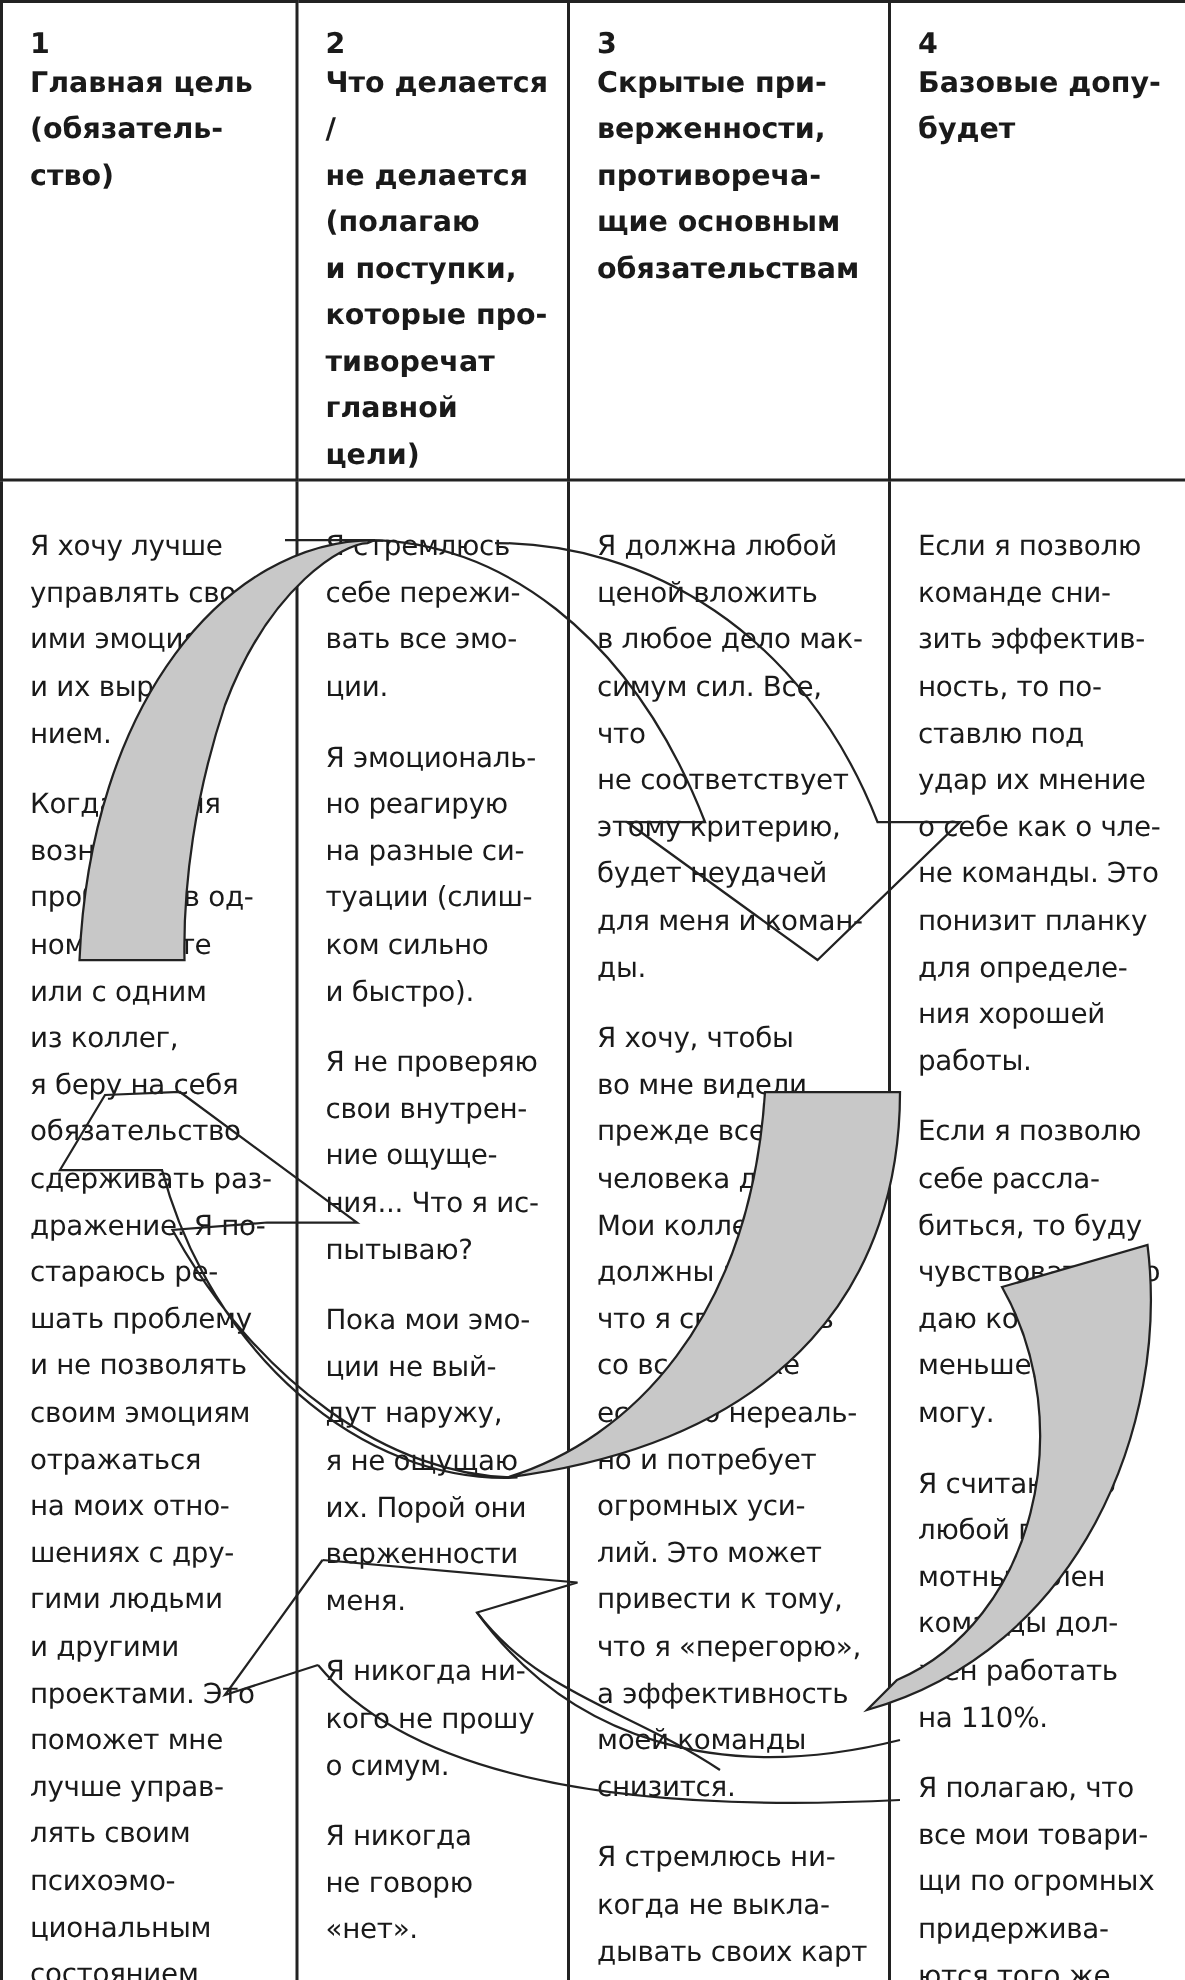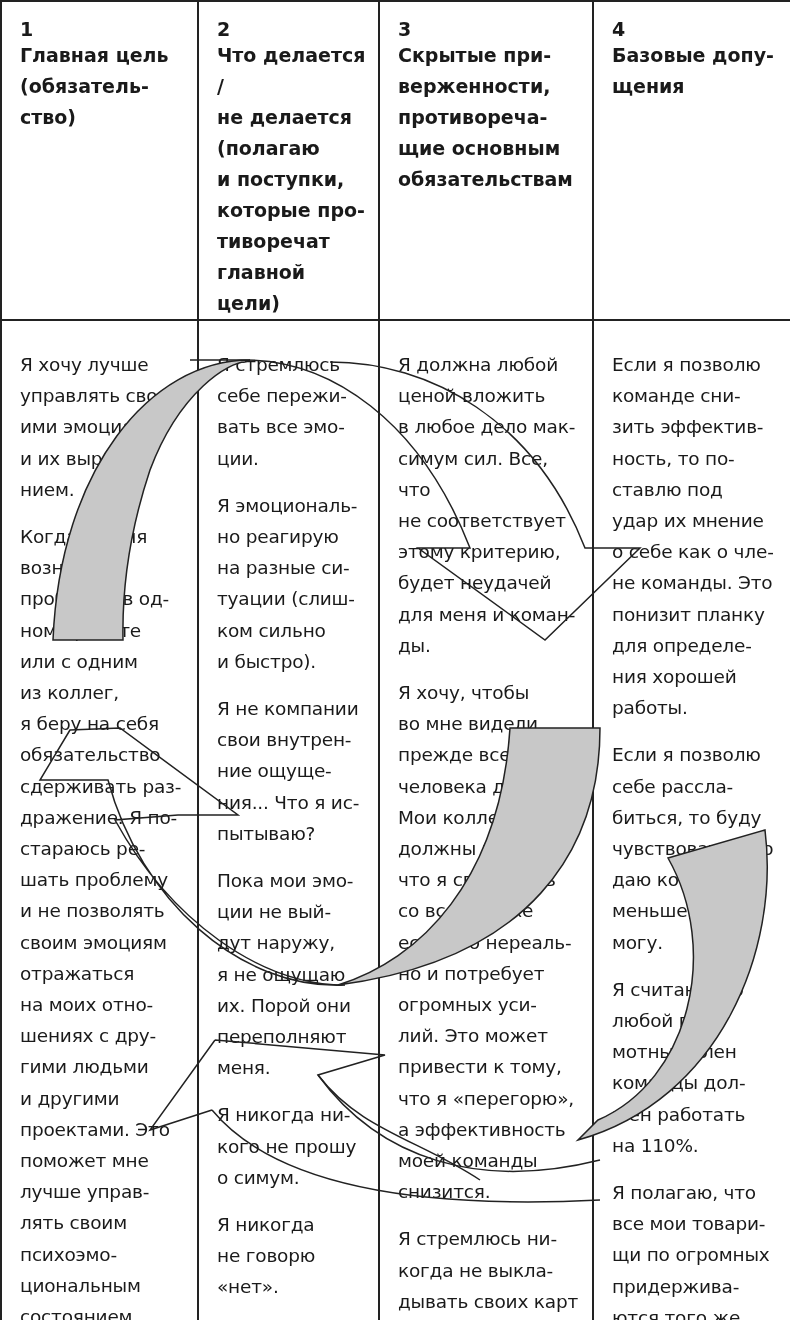--- a/index.html
+++ b/index.html
@@ -49,21 +49,21 @@
         <span class="num">3</span>
         <span style="white-space:pre-line">Скрытые при-
 верженности,
 противореча-
 щие основным
 обязательствам</span>
       </th>
       <th>
         <span class="num">4</span>
         <span style="white-space:pre-line">Базовые допу-
-щения</span>
+будет</span>
       </th>
     </tr>
     <tr>
       <td>
         <div class="cell">
           <p class="para">Я хочу лучше
 управлять сво-
 ими эмоциями
 и их выраже-
 нием.</p>
@@ -102,31 +102,31 @@
           <p class="para">Я стремлюсь
 себе пережи-
 вать все эмо-
 ции.</p>
           <p class="para">Я эмоциональ-
 но реагирую
 на разные си-
 туации (слиш-
 ком сильно
 и быстро).</p>
-          <p class="para">Я не компании
+          <p class="para">Я не проверяю
 свои внутрен-
 ние ощуще-
 ния... Что я ис-
 пытываю?</p>
           <p class="para">Пока мои эмо-
 ции не вый-
 дут наружу,
 я не ощущаю
 их. Порой они
-переполняют
+верженности
 меня.</p>
           <p class="para">Я никогда ни-
 кого не прошу
 о симум.</p>
           <p class="para">Я никогда
 не говорю
 «нет».</p>
           <p class="para">Я делаю все,
 что нужно до-
 делать.</p>

